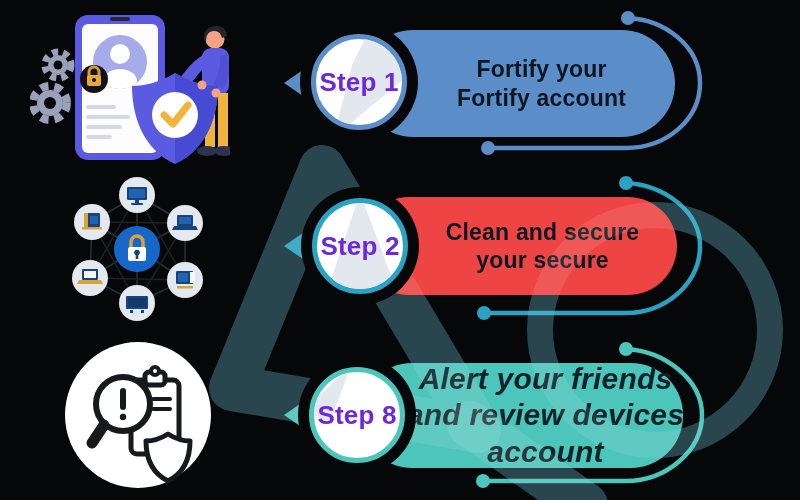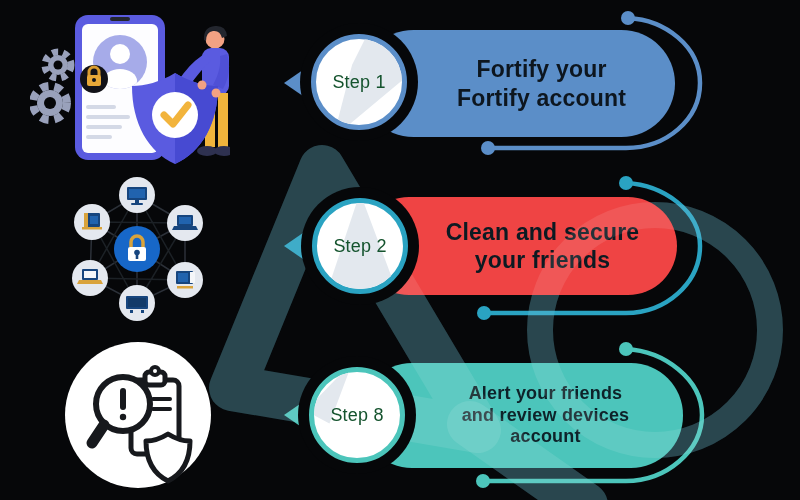--- a/index.html
+++ b/index.html
@@ -18,34 +18,34 @@
   .step-bar{
     position:absolute;z-index:2;box-sizing:border-box;
     border-radius:54px;
     display:flex;flex-direction:column;justify-content:center;align-items:center;
     padding:0 16px 0 64px;
   }
   .step-line{
     font-weight:700;font-size:23px;line-height:1.22;text-align:right;
     letter-spacing:.2px;white-space:nowrap;
   }
-  .step-bar.small .step-line{font-size:18px;}
+  .step-bar.small .step-line{font-size:30px;font-style:italic;}
   .step-circle{
     position:absolute;z-index:4;width:86px;height:86px;border-radius:50%;
     background:#ffffff;border:5px solid #888;
     box-shadow:0 0 0 11px #060709;
     display:flex;align-items:center;justify-content:center;overflow:hidden;
   }
   .step-circle .swoosh{
     position:absolute;inset:0;background:#e3e8ee;
     clip-path:polygon(62% -10%, 110% 40%, 20% 115%, 42% 30%);
     z-index:0;
   }
   .step-circle .step-label{
-    position:relative;z-index:1;font-weight:400;font-size:18px;color:#14532d;
+    position:relative;z-index:1;font-weight:700;font-size:26px;color:#6d28d9;
     letter-spacing:.2px;
   }
   .step-arrow{
     position:absolute;z-index:1;width:0;height:0;
     border:22px solid transparent;border-left:0;
     border-right-width:32px;border-right-style:solid;
   }
   .step-arc{position:absolute;z-index:1;}
   .illus{position:absolute;z-index:2;}
 </style>
@@ -76,21 +76,21 @@
     <div class="step-circle" style="left: 311px; top: 34px; border-color: rgb(91, 142, 200);">
       <div class="swoosh"></div>
       <span class="step-label">Step 1</span>
     </div>
   </div>
 
   <div class="step-row">
     <div class="step-arrow" style="left: 284px; top: 224px; border-right-color: rgb(42, 163, 194);"></div>
     <div class="step-bar" style="left: 360px; top: 197px; width: 317px; height: 98px; border-radius: 49px; background: #ef4444; color: rgb(12, 26, 34);">
       <span class="step-line">Clean and secure</span>
-      <span class="step-line">your friends</span>
+      <span class="step-line">your secure</span>
     </div>
     <svg class="step-arc" style="left: 470px; top: 175px; color: rgb(42, 163, 194);" width="245" height="150" viewBox="0 0 245 150">
       <path d="M156,8 C194,10 230,36 230,71 C230,108 196,138 156,138 L14,138" fill="none" stroke="currentColor" stroke-width="4.5"></path>
       <circle cx="156" cy="8" r="7" fill="currentColor"></circle>
       <circle cx="14" cy="138" r="7" fill="currentColor"></circle>
     </svg>
     <div class="step-circle" style="left: 312px; top: 198px; border-color: rgb(42, 163, 194);">
       <div class="swoosh" style="clip-path:polygon(50% -12%, 95% 108%, 10% 108%);"></div>
       <span class="step-label">Step 2</span>
     </div>

